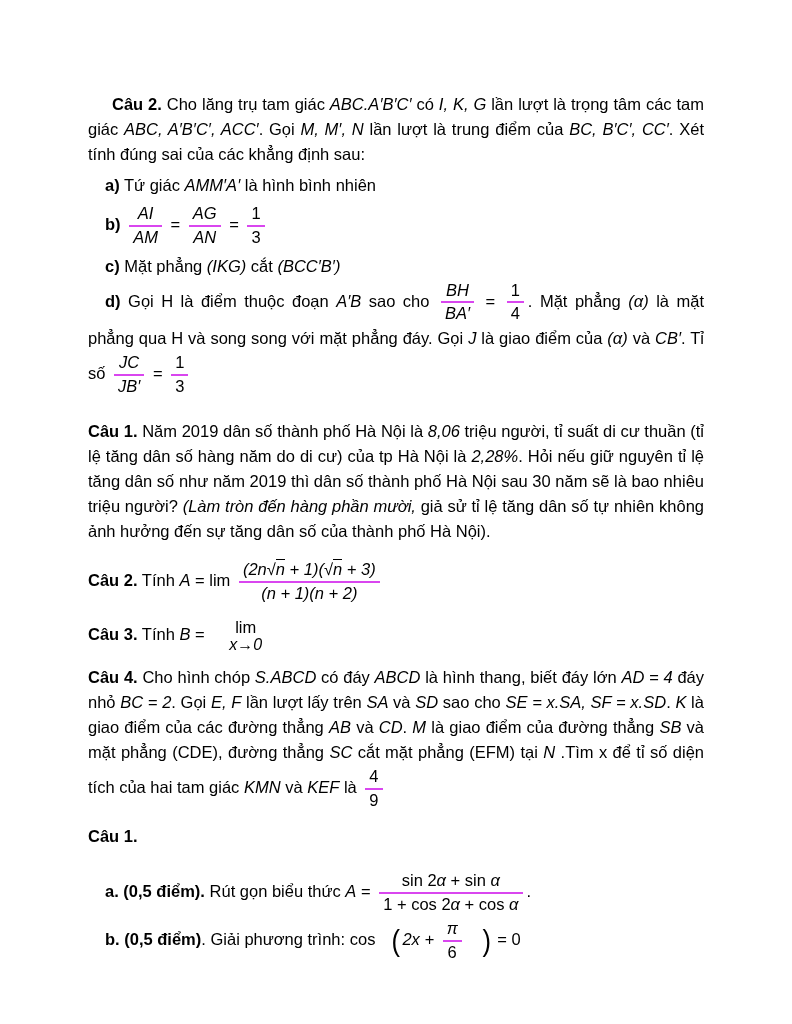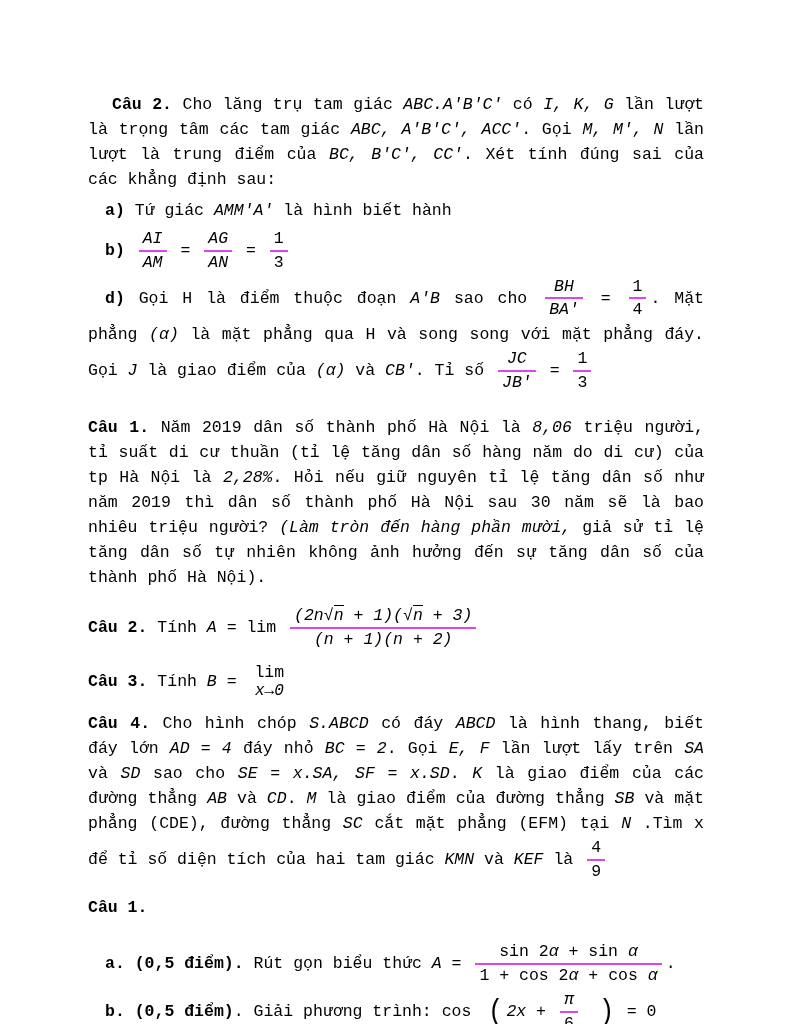--- a/index.html
+++ b/index.html
@@ -2,21 +2,21 @@
 <html><head>
 <meta charset="utf-8">
 <style>
   * { box-sizing: border-box; }
   html, body { margin: 0; padding: 0; background: #ffffff; }
   .page {
     width: 792px;
     height: 1024px;
     overflow: hidden;
     background: #ffffff;
-    font-family: Liberation Mono, monospace;
+    font-family: Liberation Sans, sans-serif;
     font-size: 16.5px;
     line-height: 25px;
     color: #000000;
     padding: 92px 88px 30px 88px;
   }
   .block { text-align: justify; }
   .para { }
   .indent { text-indent: 24px; }
   .indent-sm { text-indent: 17px; }
   .item { text-indent: 17px; }
@@ -39,21 +39,21 @@
     margin: 2px 4px;
     text-indent: 0;
   }
   .frac .num { display: block; padding: 0 4px 1px 4px; border-bottom: 2px solid #d946ef; }
   .frac .den { display: block; padding: 1px 4px 0 4px; }
   .lim {
     display: inline-block;
     vertical-align: middle;
     text-align: center;
     line-height: 1;
-    margin: 0 8px;
+    margin: 0 20px;
     text-indent: 0;
   }
   .lim .lim-top { display: block; }
   .lim .lim-sub { display: block; font-size: 16px; font-style: italic; margin-top: 1px; }
   .sqrt { white-space: nowrap; }
   .sqrt .sqrt-rad { font-style: normal; }
   .sqrt .sqrt-body { border-top: 1px solid #000; font-style: italic; }
   .bigparen {
     display: inline-block;
     vertical-align: middle;
@@ -62,22 +62,23 @@
     transform: scaleX(0.85);
     font-weight: 400;
   }
 </style>
 </head>
 <body>
 
 <div class="page">
   <div>
       <div class="block para indent"><span class="b">Câu 2.</span><span class="t"> Cho lăng trụ tam giác </span><span class="m">ABC.A′B′C′</span><span class="t"> có </span><span class="m">I, K, G</span><span class="t"> lần lượt là trọng tâm các tam giác </span><span class="m">ABC, A′B′C′, ACC′</span><span class="t">. Gọi </span><span class="m">M, M′, N</span><span class="t"> lần lượt là trung điểm của </span><span class="m">BC, B′C′, CC′</span><span class="t">. Xét tính đúng sai của các khẳng định sau:</span></div>
-      <div class="block item mt6"><span class="b">a)</span><span class="t"> Tứ giác </span><span class="m">AMM′A′</span><span class="t"> là hình biết hành</span></div>
+      <div class="block item mt6"><span class="b">a)</span><span class="t"> Tứ giác </span><span class="m">AMM′A′</span><span class="t"> là hình bình nhiên</span></div>
       <div class="block item mt4"><span class="b">b)</span><span class="t"> </span><span class="frac"><span class="num"><span class="m">AI</span></span><span class="den"><span class="m">AM</span></span></span><span class="t"> = </span><span class="frac"><span class="num"><span class="m">AG</span></span><span class="den"><span class="m">AN</span></span></span><span class="t"> = </span><span class="frac"><span class="num"><span class="t">1</span></span><span class="den"><span class="t">3</span></span></span></div>
+      <div class="block item mt4"><span class="b">c)</span><span class="t"> Mặt phẳng </span><span class="m">(IKG)</span><span class="t"> cắt </span><span class="m">(BCC′B′)</span></div>
       <div class="block para indent-sm mt10"><span class="b">d)</span><span class="t"> Gọi H là điểm thuộc đoạn </span><span class="m">A′B</span><span class="t"> sao cho </span><span class="frac"><span class="num"><span class="m">BH</span></span><span class="den"><span class="m">BA′</span></span></span><span class="t"> = </span><span class="frac"><span class="num"><span class="t">1</span></span><span class="den"><span class="t">4</span></span></span><span class="t">. Mặt phẳng </span><span class="m">(α)</span><span class="t"> là mặt phẳng qua H và song song với mặt phẳng đáy. Gọi </span><span class="m">J</span><span class="t"> là giao điểm của </span><span class="m">(α)</span><span class="t"> và </span><span class="m">CB′</span><span class="t">. Tỉ số </span><span class="frac"><span class="num"><span class="m">JC</span></span><span class="den"><span class="m">JB′</span></span></span><span class="t"> = </span><span class="frac"><span class="num"><span class="t">1</span></span><span class="den"><span class="t">3</span></span></span></div>
       <div class="block para mt8"><span class="b">Câu 1.</span><span class="t"> Năm 2019 dân số thành phố Hà Nội là </span><span class="m">8,06</span><span class="t"> triệu người, tỉ suất di cư thuần (tỉ lệ tăng dân số hàng năm do di cư) của tp Hà Nội là </span><span class="m">2,28%</span><span class="t">. Hỏi nếu giữ nguyên tỉ lệ tăng dân số như năm 2019 thì dân số thành phố Hà Nội sau 30 năm sẽ là bao nhiêu triệu người? </span><span class="i">(Làm tròn đến hàng phần mười,</span><span class="t"> giả sử tỉ lệ tăng dân số tự nhiên không ảnh hưởng đến sự tăng dân số của thành phố Hà Nội).</span></div>
       <div class="block para mt14"><span class="b">Câu 2.</span><span class="t"> Tính </span><span class="m">A</span><span class="t"> = lim </span><span class="frac"><span class="num"><span class="m">(2n</span><span class="sqrt"><span class="sqrt-rad">√</span><span class="sqrt-body">n</span></span><span class="m"> + 1)(</span><span class="sqrt"><span class="sqrt-rad">√</span><span class="sqrt-body">n</span></span><span class="m"> + 3)</span></span><span class="den"><span class="m">(n + 1)(n + 2)</span></span></span></div>
       <div class="block para mt14"><span class="b">Câu 3.</span><span class="t"> Tính </span><span class="m">B</span><span class="t"> = </span><span class="lim"><span class="lim-top">lim</span><span class="lim-sub">x→0</span></span></div>
       <div class="block para mt12"><span class="b">Câu 4.</span><span class="t"> Cho hình chóp </span><span class="m">S.ABCD</span><span class="t"> có đáy </span><span class="m">ABCD</span><span class="t"> là hình thang, biết đáy lớn </span><span class="m">AD = 4</span><span class="t"> đáy nhỏ </span><span class="m">BC = 2</span><span class="t">. Gọi </span><span class="m">E, F</span><span class="t"> lần lượt lấy trên </span><span class="m">SA</span><span class="t"> và </span><span class="m">SD</span><span class="t"> sao cho </span><span class="m">SE = x.SA, SF = x.SD</span><span class="t">. </span><span class="m">K</span><span class="t"> là giao điểm của các đường thẳng </span><span class="m">AB</span><span class="t"> và </span><span class="m">CD</span><span class="t">. </span><span class="m">M</span><span class="t"> là giao điểm của đường thẳng </span><span class="m">SB</span><span class="t"> và mặt phẳng (CDE), đường thẳng </span><span class="m">SC</span><span class="t"> cắt mặt phẳng (EFM) tại </span><span class="m">N</span><span class="t"> .Tìm x để tỉ số diện tích của hai tam giác </span><span class="m">KMN</span><span class="t"> và </span><span class="m">KEF</span><span class="t"> là </span><span class="frac"><span class="num"><span class="t">4</span></span><span class="den"><span class="t">9</span></span></span></div>
       <div class="block heading mt12"><span class="b">Câu 1.</span></div>
       <div class="block item mt8"><span class="b">a. (0,5 điểm).</span><span class="t"> Rút gọn biểu thức </span><span class="m">A</span><span class="t"> = </span><span class="frac"><span class="num"><span class="t">sin 2</span><span class="m">α</span><span class="t"> + sin </span><span class="m">α</span></span><span class="den"><span class="t">1 + cos 2</span><span class="m">α</span><span class="t"> + cos </span><span class="m">α</span></span></span><span class="t">.</span></div>
       <div class="block item mt10"><span class="b">b. (0,5 điểm)</span><span class="t">. Giải phương trình:  cos</span><span class="bigparen">(</span><span class="m">2x + </span><span class="frac"><span class="num"><span class="m">π</span></span><span class="den"><span class="t">6</span></span></span><span class="bigparen">)</span><span class="t"> = 0</span></div>
     </div>
 </div>

